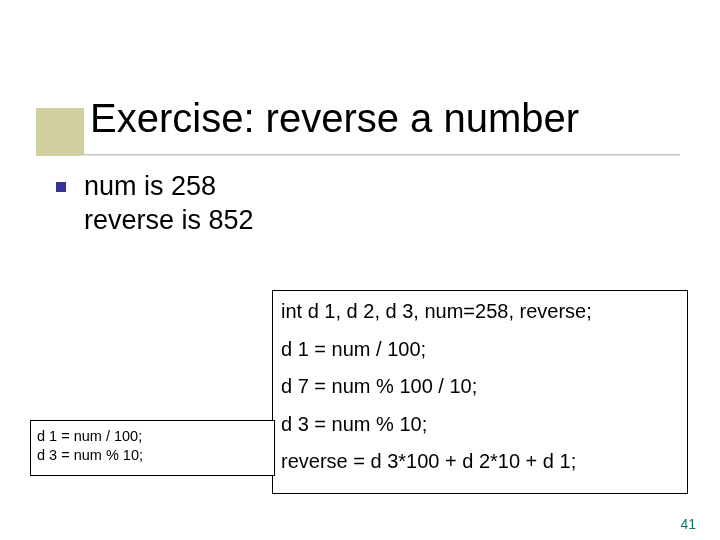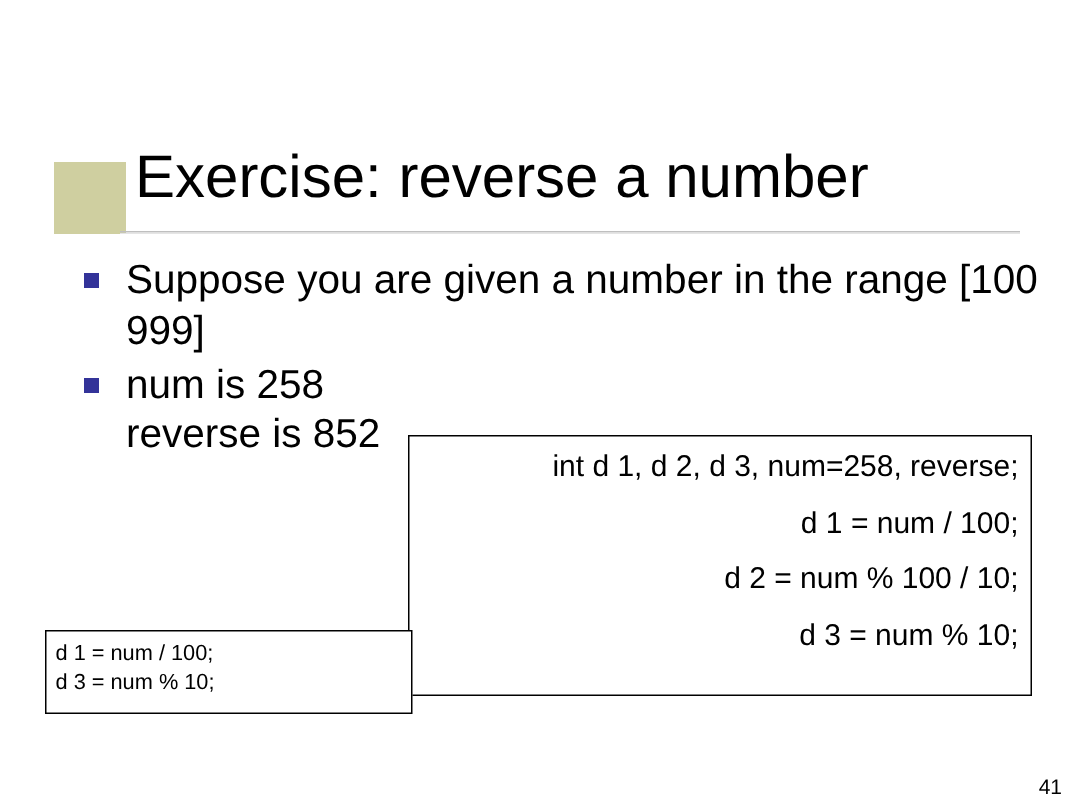--- a/index.html
+++ b/index.html
@@ -77,21 +77,20 @@
     right: 32px;
     width: 416px;
     border: 1.5px solid #000;
     font-family: Arial, Helvetica, sans-serif;
     font-size: 20px;
     line-height: 1.48;
     padding: 6px 8px 8px 8px;
     box-sizing: border-box;
     background: #fff;
     z-index: 2;
-    text-align: right;
   }
   .code-box-right div { white-space: nowrap; }
   .code-box-right .gap { height: 8px; }
   .code-box-right .gap2 { height: 8px; }
   .code-box-left {
     position: absolute;
     top: 420px;
     left: 30px;
     width: 245px;
     border: 1.5px solid #000;
@@ -100,63 +99,60 @@
     line-height: 1.3;
     padding: 6px 6px 10px 6px;
     box-sizing: border-box;
     background: #fff;
     z-index: 2;
   }
   .code-box-left div { white-space: nowrap; }
   .slide-number {
     position: absolute;
     bottom: 8px;
-    right: 12px;
+    right: 24px;
     font-size: 14px;
-    color: #000000;
+    color: #0f766e;
     z-index: 3;
   }
   .example-col {
     display: inline-block;
     vertical-align: top;
   }
 </style>
 </head>
 <body>
 
 <div class="slide">
 
   <div class="accent-block"></div>
 
   <div class="title">Exercise: reverse a number</div>
   <div class="title-rule"></div>
 
   <div class="body">
     <div class="row">
       <div class="bullet"></div>
-      <div class="btext">Suppose you are given a number in the range [100 999]</div>
-    </div>
-    <div class="row">
-      <div class="bullet"></div>
       <div class="btext example-col">
         <div>num is 258</div>
         <div>reverse is 852</div>
       </div>
     </div>
   </div>
 
   <div class="code-box-right">
     <div>int d 1, d 2, d 3, num=258, reverse;</div>
     <div class="gap"></div>
     <div>d 1 = num / 100;</div>
     <div class="gap"></div>
-    <div>d 2 = num % 100 / 10;</div>
+    <div>d 7 = num % 100 / 10;</div>
     <div class="gap"></div>
     <div>d 3 = num % 10;</div>
     <div class="gap2"></div>
+    <div>reverse = d 3*100 + d 2*10 + d 1;</div>
     <div class="gap2"></div>
   </div>
 
   <div class="code-box-left">
     <div>d 1 = num / 100;</div>
     <div>d 3 = num % 10;</div>
   </div>
 
   <div class="slide-number">41</div>
 

